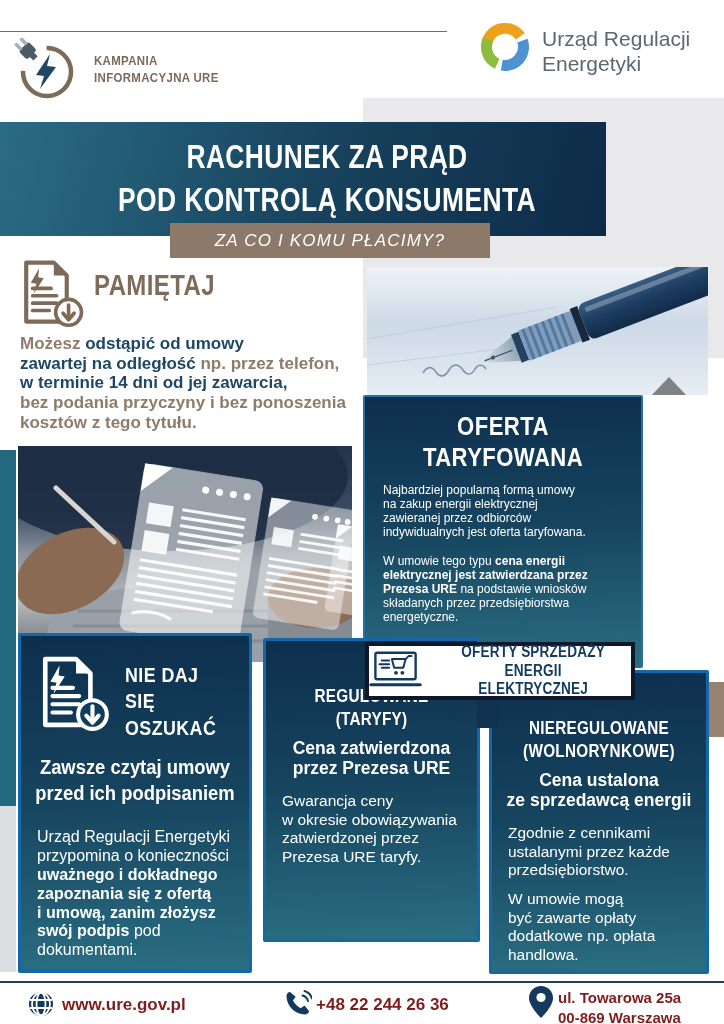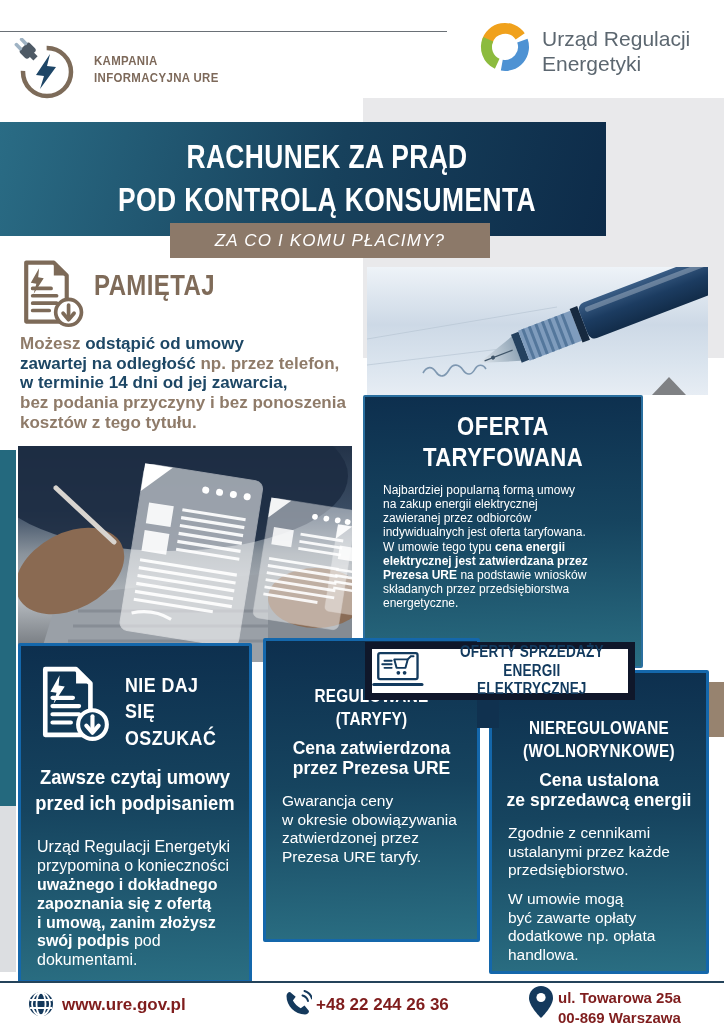--- a/index.html
+++ b/index.html
@@ -43,39 +43,39 @@
   .gray-triangle{left:652px;top:377px;width:0;height:0;border-left:17px solid transparent;
                  border-right:17px solid transparent;border-bottom:18px solid #7f8184;}
 
   
   .dbox{background:linear-gradient(178deg,#0d2f4e 0%,#16445f 48%,#2a6e82 100%);
         border:3px solid #1467ab;box-sizing:border-box;border-radius:2px;color:#fff;}
   .oferta-box{left:363px;top:395px;width:280px;height:273px;}
   .of-head{margin-top:14px;width:100%;text-align:center;font-size:26px;font-weight:700;
            letter-spacing:.5px;transform:scaleX(.85);}
   .of-body{margin:10px 18px 0;font-size:12px;line-height:1.18;}
-  .of-body .p2{}
-
-  .niedaj-box{left:18px;top:633px;width:234px;height:340px;margin-top:10px;}
+  .of-body .p2{margin-top:14px;}
+
+  .niedaj-box{left:18px;top:633px;width:234px;height:340px;}
   .nd-head{position:absolute;left:104px;top:26px;font-size:21px;font-weight:700;line-height:1.25;
            letter-spacing:.5px;transform:scaleX(.85);transform-origin:left center;}
   .nd-sub{position:absolute;left:0;top:118px;width:100%;text-align:center;font-size:20px;font-weight:700;
           line-height:1.3;transform:scaleX(.92);}
   .nd-body{position:absolute;left:16px;top:192px;right:8px;font-size:16px;line-height:1.18;}
 
   .reg-box{left:263px;top:638px;width:217px;height:304px;}
   .nreg-box{left:489px;top:670px;width:220px;height:304px;}
   .col-head{margin-top:44px;width:100%;text-align:center;font-size:18px;font-weight:700;line-height:1.25;
             letter-spacing:.3px;transform:scaleX(.85);}
   .col-sub{margin-top:8px;width:100%;text-align:center;font-size:17.5px;font-weight:700;line-height:1.15;}
   .col-body{margin:14px 16px 0;font-size:15.5px;line-height:1.2;}
   .col-body .p2{margin-top:10px;}
 
   
-  .badge{left:365px;top:642px;width:270px;height:58px;background:#fff;border:7px solid #0f172a;
+  .badge{left:365px;top:642px;width:270px;height:58px;background:#fff;border:4px solid #0f172a;
          box-sizing:border-box;display:flex;align-items:center;justify-content:center;gap:9px;}
   .badge-label{color:#123a5e;font-size:16px;font-weight:700;line-height:1.18;text-align:center;
                letter-spacing:.2px;transform:scaleX(.85);}
   .badge-stem{left:477px;top:698px;width:22px;height:30px;background:#10314f;}
 
   
   .footer-line{left:0;top:981px;width:724px;height:2px;background:#24435a;}
   .ft-text{color:#7f1d1d;font-weight:700;}
   .ft-web{left:62px;top:995px;font-size:17px;}
   .ft-phone{left:316px;top:995px;font-size:17px;}

